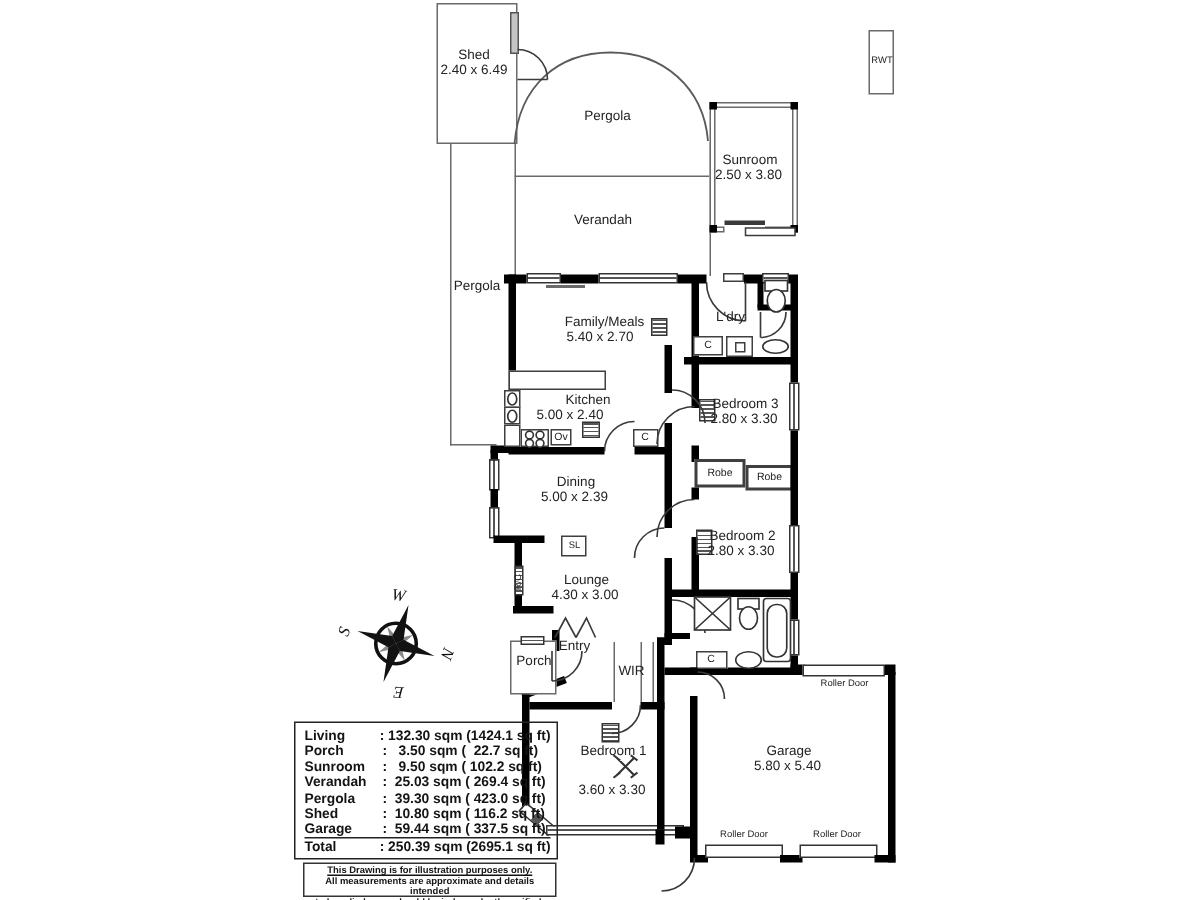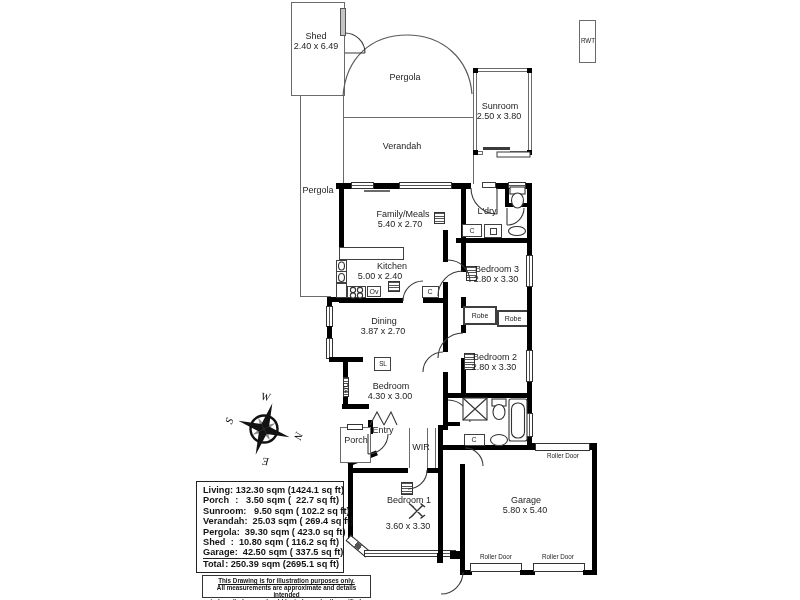--- a/index.html
+++ b/index.html
@@ -12,21 +12,21 @@
   .gry{position:absolute;background:#c4c4c4;border:1px solid #555;box-sizing:border-box;}
   .wh{position:absolute;background:linear-gradient(180deg,#fff 38%,#555 38%,#555 62%,#fff 62%);border:1px solid #333;box-sizing:border-box;}
   .wv{position:absolute;background:linear-gradient(90deg,#fff 38%,#555 38%,#555 62%,#fff 62%);border:1px solid #333;box-sizing:border-box;}
   .rad{position:absolute;border:1px solid #333;background:repeating-linear-gradient(180deg,#555 0 1px,#fff 1px 2.6px);box-sizing:border-box;}
   .lab{position:absolute;transform:translate(-50%,-50%);font-size:9px;line-height:10px;color:#232323;
        white-space:nowrap;text-align:center;}
   .sm{font-size:7px;}
   .xs{font-size:6.3px;}
   .rot{transform:translate(-50%,-50%) rotate(-90deg);}
   svg.overlay{position:absolute;left:0;top:0;pointer-events:none;}
-  .atable{position:absolute;left:196px;top:481px;width:148px;height:92px;border:1.4px solid #222;
+  .atable{position:absolute;left:196px;top:481px;width:176px;height:92px;border:1.4px solid #222;
           box-sizing:border-box;padding:3px 4px 3px 6px;display:flex;flex-direction:column;justify-content:space-between;}
   .trow{display:flex;font-size:9.2px;font-weight:600;color:#141414;line-height:10.2px;}
   .trow .tl2{width:52px;}
   .trow .tv{white-space:pre;flex:1;}
   .trow.u{border-bottom:1px solid #222;}
   .disc{position:absolute;left:202px;top:575px;width:169px;height:23px;border:1px solid #333;box-sizing:border-box;
         font-size:6.3px;font-weight:600;color:#141414;text-align:center;line-height:7px;padding-top:1px;}
   .disc .udl{text-decoration:underline;}
 </style>
 </head>
@@ -231,26 +231,26 @@
   <div class="lab" style="left:499px;top:116px;">2.50 x 3.80</div>
   <div class="lab xs" style="left:588px;top:41px;">RWT</div>
   <div class="lab" style="left:403px;top:214px;">Family/Meals</div>
   <div class="lab" style="left:400px;top:224px;">5.40 x 2.70</div>
   <div class="lab" style="left:487px;top:211px;">L'dry</div>
   <div class="lab" style="left:392px;top:266px;">Kitchen</div>
   <div class="lab" style="left:380px;top:276px;">5.00 x 2.40</div>
   <div class="lab" style="left:497px;top:269px;">Bedroom 3</div>
   <div class="lab" style="left:496px;top:279px;">2.80 x 3.30</div>
   <div class="lab" style="left:384px;top:321px;">Dining</div>
-  <div class="lab" style="left:383px;top:331px;">3.87 x 2.70</div>
+  <div class="lab" style="left:383px;top:331px;">5.00 x 2.39</div>
   <div class="lab sm" style="left:480px;top:316px;">Robe</div>
   <div class="lab sm" style="left:513px;top:319px;">Robe</div>
   <div class="lab" style="left:495px;top:357px;">Bedroom 2</div>
   <div class="lab" style="left:494px;top:367px;">2.80 x 3.30</div>
-  <div class="lab" style="left:391px;top:386px;">Bedroom</div>
+  <div class="lab" style="left:391px;top:386px;">Lounge</div>
   <div class="lab" style="left:390px;top:396px;">4.30 x 3.00</div>
   <div class="lab xs" style="left:383px;top:364px;">SL</div>
   <div class="lab xs rot" style="left:346px;top:388px;">R/C</div>
   <div class="lab" style="left:383px;top:430px;">Entry</div>
   <div class="lab" style="left:356px;top:440px;">Porch</div>
   <div class="lab" style="left:421px;top:447px;">WIR</div>
   <div class="lab" style="left:409px;top:500px;">Bedroom 1</div>
   <div class="lab" style="left:408px;top:526px;text-align:center;">3.60 x 3.30</div>
   <div class="lab" style="left:526px;top:500px;">Garage</div>
   <div class="lab" style="left:525px;top:510px;">5.80 x 5.40</div>
@@ -282,21 +282,21 @@
     <div class="trow">
         <span class="tl2">Pergola</span>
         <span class="tv">:  39.30 sqm ( 423.0 sq ft)</span>
       </div>
     <div class="trow">
         <span class="tl2">Shed</span>
         <span class="tv">:  10.80 sqm ( 116.2 sq ft)</span>
       </div>
     <div class="trow u">
         <span class="tl2">Garage</span>
-        <span class="tv">:  42.50 sqm ( 337.5 sq ft)</span>
+        <span class="tv">:  59.44 sqm ( 337.5 sq ft)</span>
       </div>
     <div class="trow">
         <span class="tl2">Total</span>
         <span class="tv">: 250.39 sqm (2695.1 sq ft)</span>
       </div>
   </div>
 
   <div class="disc">
     <div class="udl">This Drawing is for illustration purposes only.</div>
     <div>All measurements are approximate and details intended</div>

